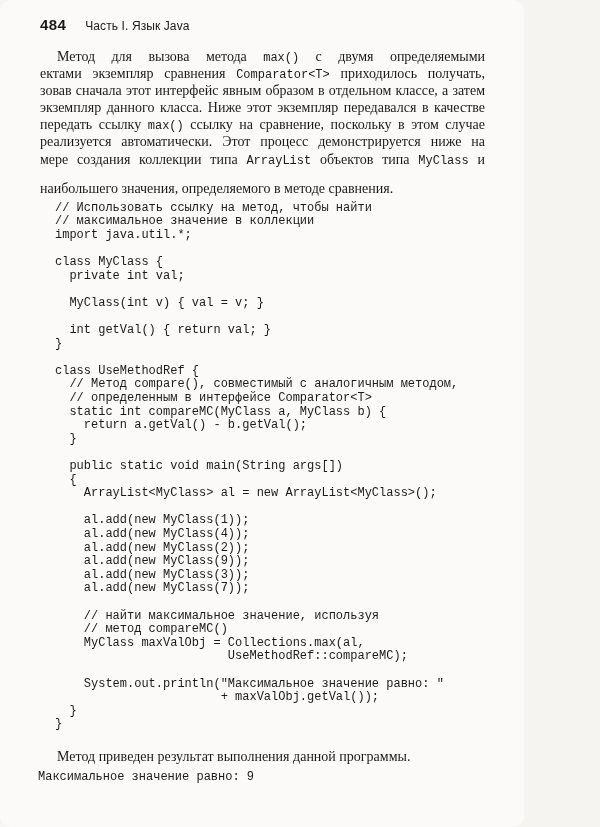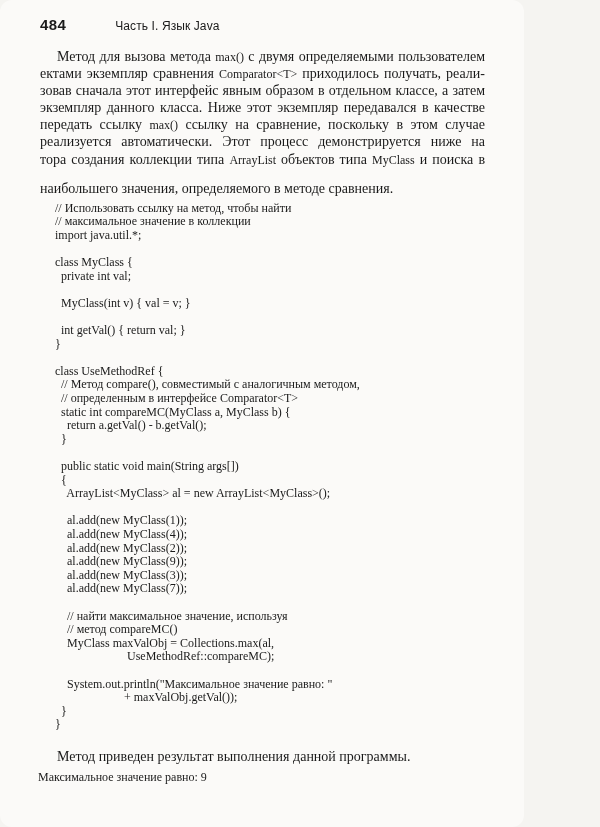--- a/index.html
+++ b/index.html
@@ -15,33 +15,33 @@
     border-radius: 12px;
   }
   .running-head {
     display: flex;
     align-items: baseline;
     font-family: "Liberation Sans", sans-serif;
     height: 14px;
     line-height: 14px;
   }
   .pagenum { font-weight: bold; font-size: 15px; letter-spacing: 0.4px; }
-  .chapter { font-size: 12px; margin-left: 49px; letter-spacing: 0.1px; }
+  .chapter { font-size: 12px; margin-left: 19px; letter-spacing: 0.1px; }
   .intro { margin-top: 16px; font-size: 14px; line-height: 17.1px; }
   .pline {
     text-align: justify;
     text-align-last: justify;
     height: 17.1px;
     overflow: hidden;
     white-space: normal;
   }
   .pline.first { text-indent: 17px; }
   .pline.last { text-align-last: left; margin-top: 12px; }
   .icode, pre.code {
-    font-family: Liberation Serif, serif;
+    font-family: Liberation Mono, monospace;
   }
   .icode { font-size: 12px; }
   pre.code {
     font-size: 12px;
     line-height: 13.6px;
     margin-top: 5px;
     margin-left: 15px;
     white-space: pre;
   }
   .closing {
@@ -62,21 +62,21 @@
     <span class="chapter">Часть I. Язык Java</span>
   </header>
 
   <div class="intro" id="intro-paragraph">
       <div class="pline first"><span>Метод для вызова метода </span><span class="icode">max()</span><span> с двумя определяемыми пользователем объ-</span></div>
       <div class="pline"><span>ектами экземпляр сравнения </span><span class="icode">Comparator&lt;T&gt;</span><span> приходилось получать, реали-</span></div>
       <div class="pline"><span>зовав сначала этот интерфейс явным образом в отдельном классе, а затем создав</span></div>
       <div class="pline"><span>экземпляр данного класса. Ниже этот экземпляр передавался в качестве компара-</span></div>
       <div class="pline"><span>передать ссылку </span><span class="icode">max()</span><span> ссылку на сравнение, поскольку в этом случае компаратор</span></div>
       <div class="pline"><span>реализуется автоматически. Этот процесс демонстрируется ниже на простом при-</span></div>
-      <div class="pline"><span>тора создания коллекции типа </span><span class="icode">ArrayList</span><span> объектов типа </span><span class="icode">MyClass</span><span> и поиска в ней</span></div>
+      <div class="pline"><span>мере создания коллекции типа </span><span class="icode">ArrayList</span><span> объектов типа </span><span class="icode">MyClass</span><span> и поиска в ней</span></div>
       <div class="pline last"><span>наибольшего значения, определяемого в методе сравнения.</span></div>
     </div>
 
   <pre class="code" id="code-listing">// Использовать ссылку на метод, чтобы найти
 // максимальное значение в коллекции
 import java.util.*;
 
 class MyClass {
   private int val;
 

